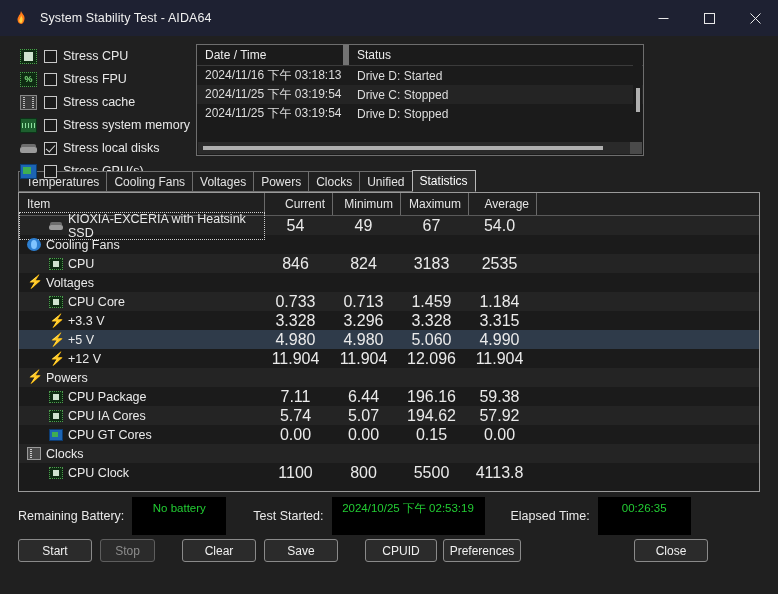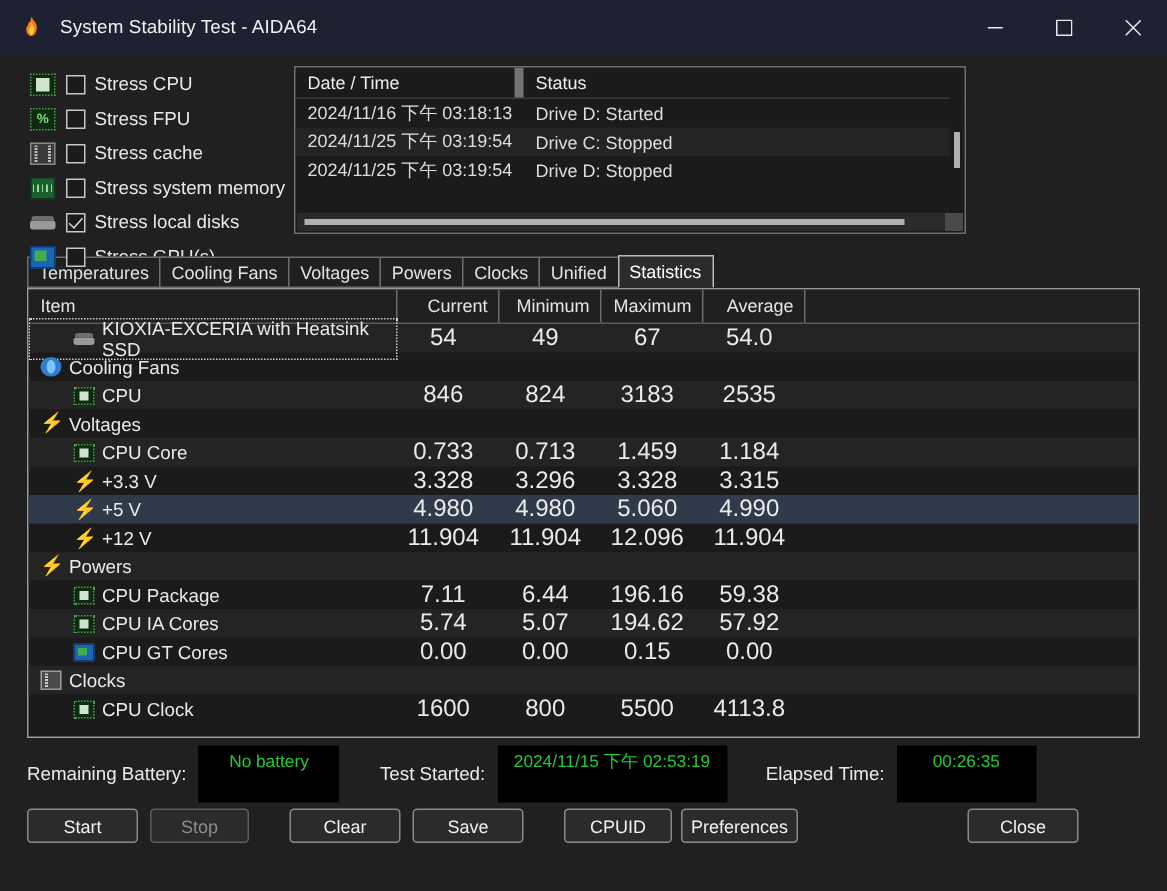--- a/index.html
+++ b/index.html
@@ -419,38 +419,38 @@
     <div class="numcell"></div>
     <div class="numcell"></div>
     <div class="restcell"></div>
   </div>
 
   <div class="strow">
     <div class="itemcell">
         <span class="leaficon li-chip"></span>
         <span>CPU Clock</span>
       </div>
-    <div class="numcell">1600</div>
+    <div class="numcell">1100</div>
     <div class="numcell">800</div>
     <div class="numcell">5500</div>
     <div class="numcell">4113.8</div>
     <div class="restcell"></div>
   </div>
 </div>
 
 <div class="statusbar">
   <span class="sblabel">Remaining Battery:</span>
   <span class="sbvalue" style="width:94px; margin-left:8px;">No battery</span>
   <span class="sblabel" style="margin-left:27px;">Test Started:</span>
-  <span class="sbvalue" style="width:153px; margin-left:8px;">2024/11/15 下午 02:53:19</span>
+  <span class="sbvalue" style="width:153px; margin-left:8px;">2024/10/25 下午 02:53:19</span>
   <span class="sblabel" style="margin-left:26px;">Elapsed Time:</span>
   <span class="sbvalue" style="width:93px; margin-left:8px;">00:26:35</span>
 </div>
 
 <div class="buttonbar">
   <div class="btn" style="width:74px;">Start</div>
-  <div class="btn disabled" style="width:66px; margin-left:8px;">Stop</div>
+  <div class="btn disabled" style="width:55px; margin-left:8px;">Stop</div>
   <div class="btn" style="width:74px; margin-left:27px;">Clear</div>
   <div class="btn" style="width:74px; margin-left:8px;">Save</div>
   <div class="btn" style="width:72px; margin-left:27px;">CPUID</div>
   <div class="btn" style="width:78px; margin-left:6px;">Preferences</div>
   <div class="btn" style="width:74px; margin-left:113px;">Close</div>
 </div>
 
 </body></html>

